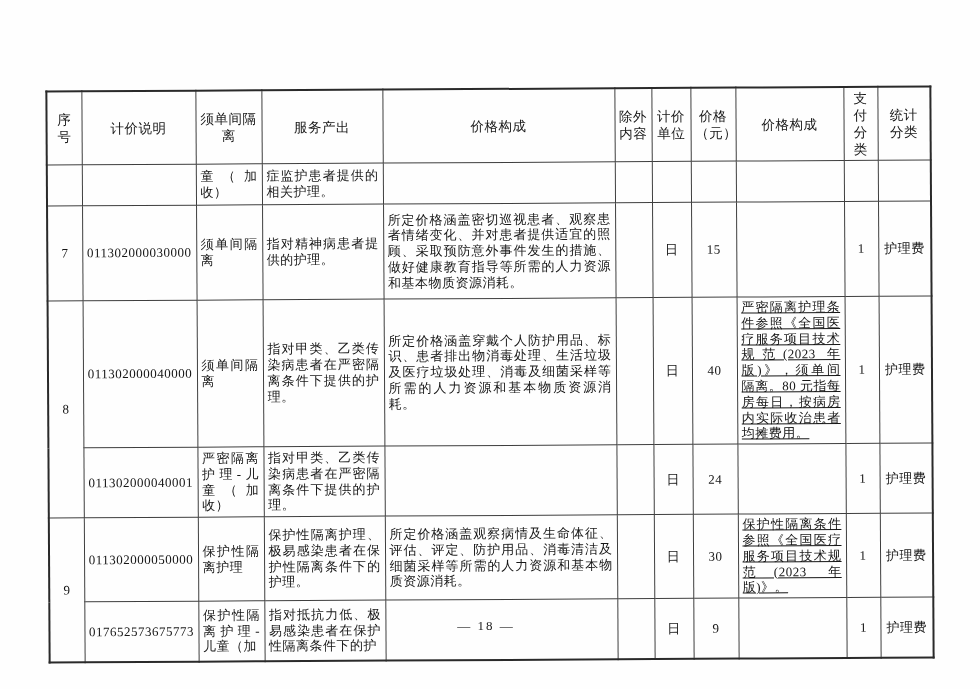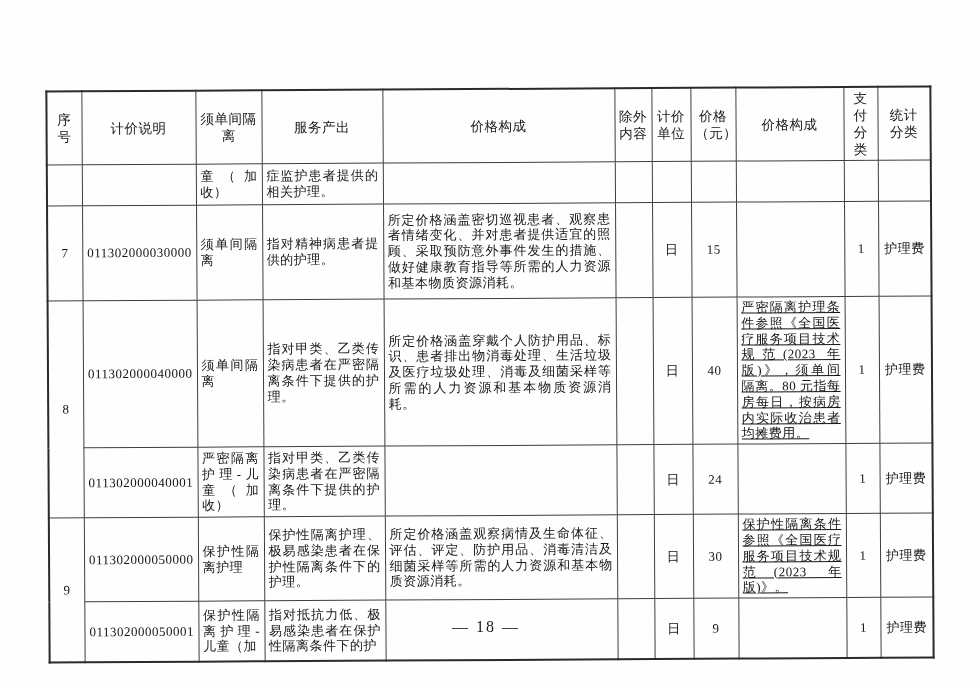--- a/index.html
+++ b/index.html
@@ -42,28 +42,28 @@
   table.price-table th {
     font-weight: normal;
     font-size: 13.5px;
     text-align: center;
     line-height: 17px;
     margin-top: 12px;
   }
   td.c-center { text-align: center; }
   td.c-just  { text-align: justify; text-align-last: auto; }
   td.c-top   { vertical-align: top; padding-top: 3px; }
-  td.c-code  { text-align: right; letter-spacing: 0; font-size: 12.5px; font-family: Liberation Serif, serif; }
+  td.c-code  { text-align: center; letter-spacing: 0; font-size: 12.5px; font-family: Liberation Serif, serif; }
   td.c-note  { text-align: justify; vertical-align: middle; text-decoration: underline; }
   .footer {
     position: absolute;
     left: 0; right: 8px;
     top: 618px;
     text-align: center;
-    font-size: 16px;
+    font-size: 13px;
     letter-spacing: 2px;
     color: #1a1a1a;
   }
 </style>
 </head>
 <body>
 
 <div class="page">
   <div class="table-wrap">
     <table class="price-table">
@@ -165,21 +165,21 @@
         <td class="c-just c-top">所定价格涵盖观察病情及生命体征、评估、评定、防护用品、消毒清洁及细菌采样等所需的人力资源和基本物质资源消耗。</td>
         <td class="c-center"></td>
         <td class="c-center">日</td>
         <td class="c-center">30</td>
         <td class="c-note c-top">保护性隔离条件参照《全国医疗服务项目技术规范(2023 年版)》。</td>
         <td class="c-center">1</td>
         <td class="c-center">护理费</td>
       </tr>
 
       <tr style="height:60px">
-        <td class="c-code">011302000050001</td>
+        <td class="c-code">017652573675773</td>
         <td class="c-just c-top">保护性隔离护理-儿童（加</td>
         <td class="c-just c-top">指对抵抗力低、极易感染患者在保护性隔离条件下的护</td>
         <td class="c-just"></td>
         <td class="c-center"></td>
         <td class="c-center">日</td>
         <td class="c-center">9</td>
         <td class="c-note"></td>
         <td class="c-center">1</td>
         <td class="c-center">护理费</td>
       </tr>

